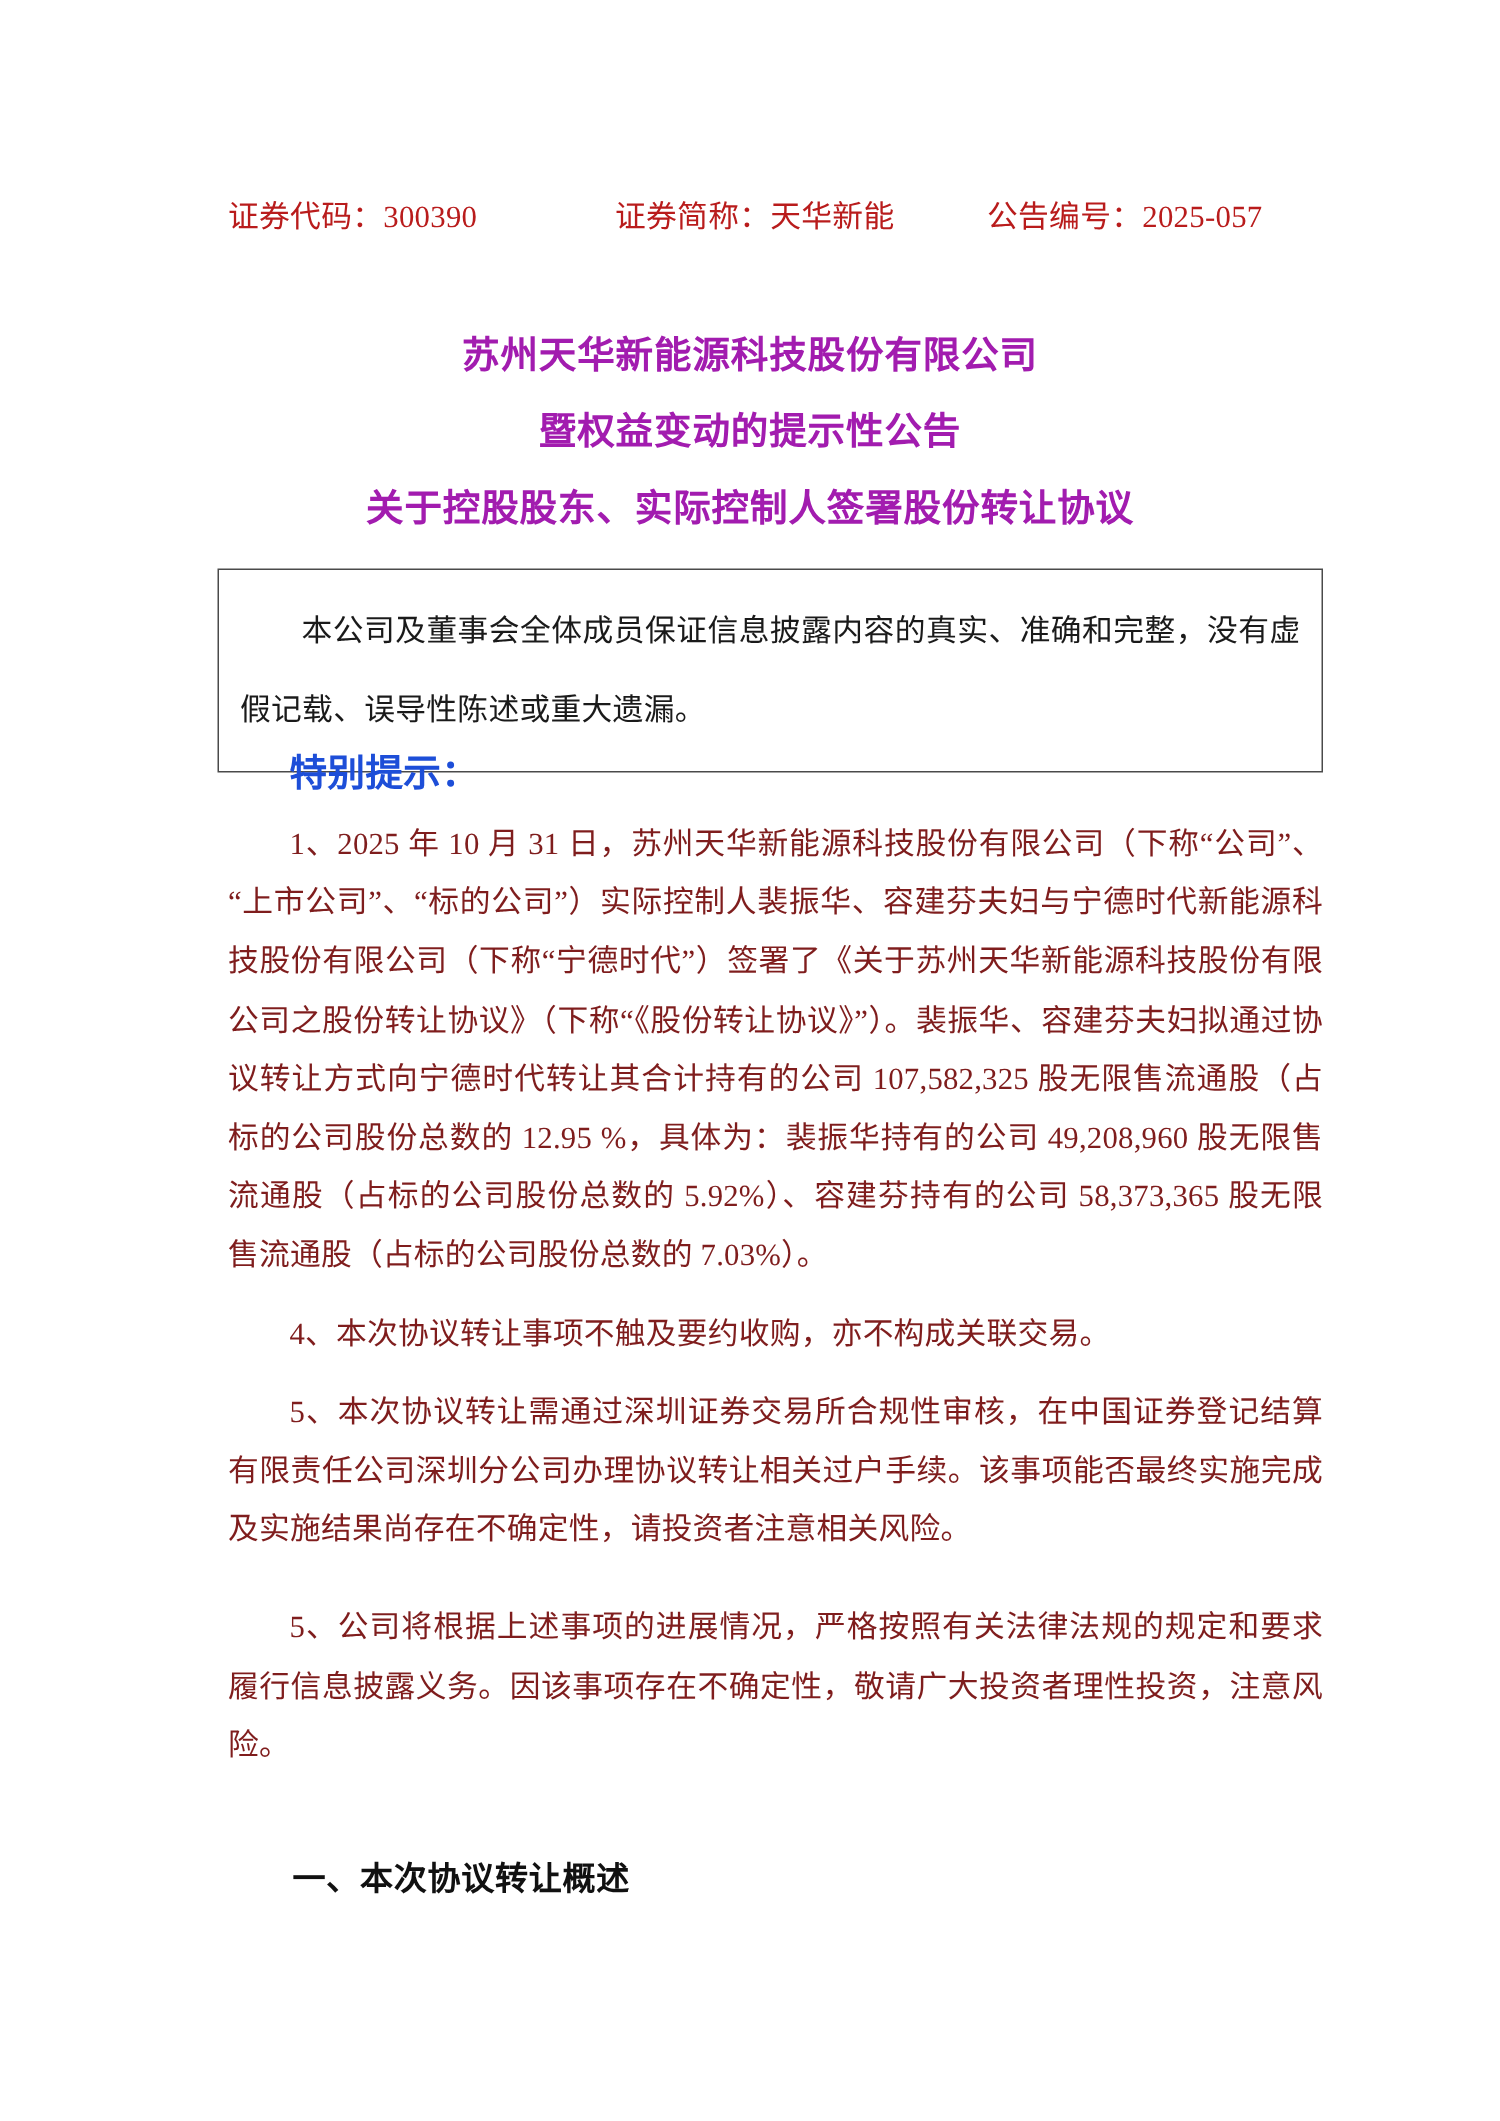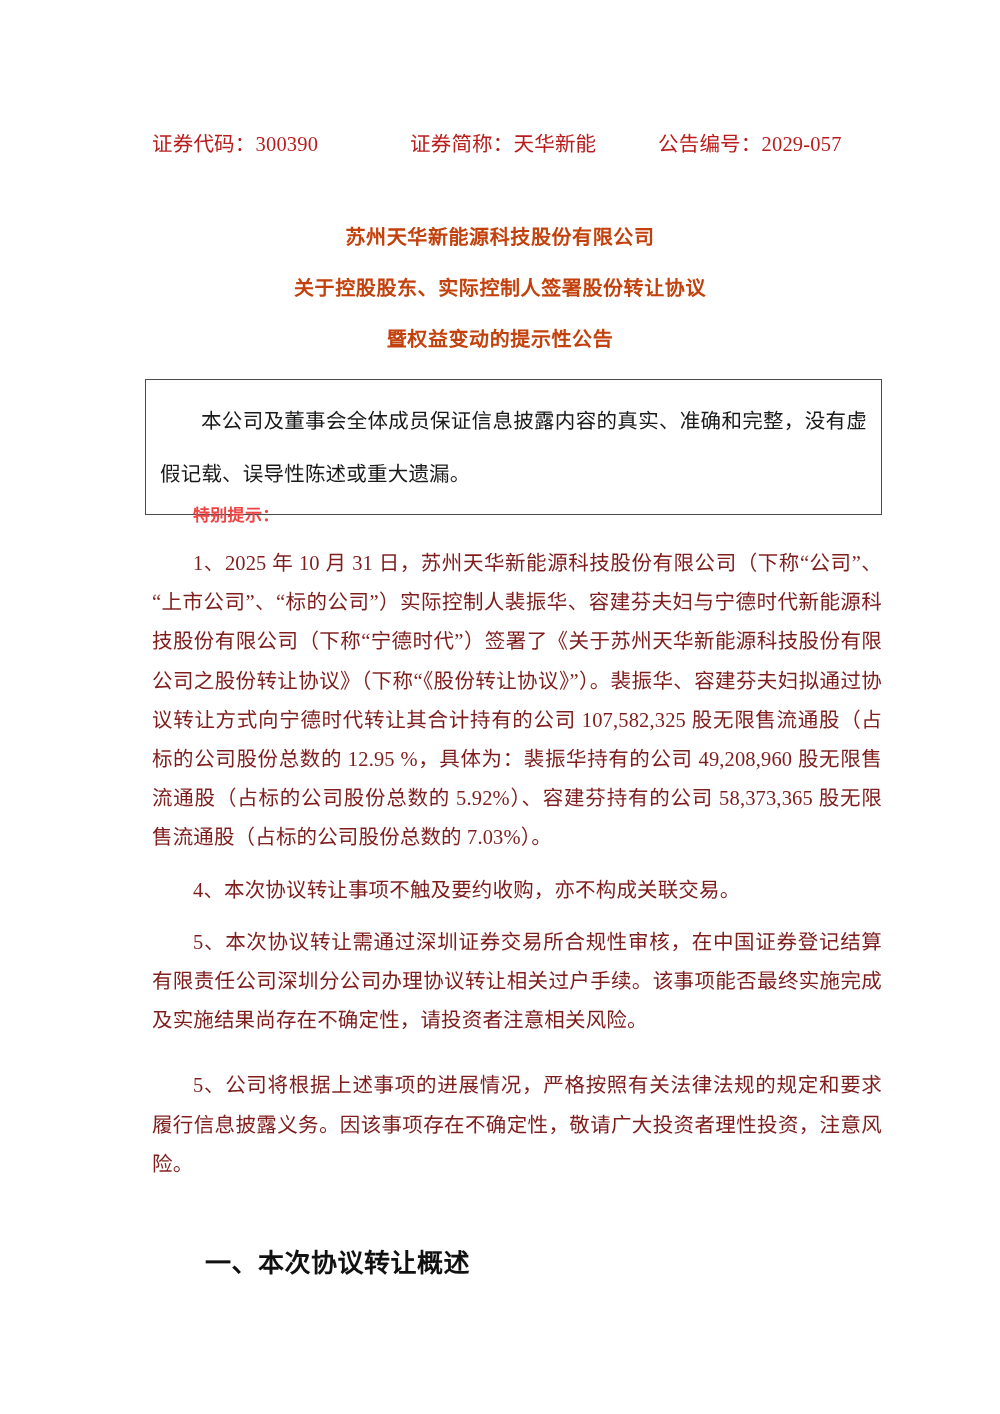--- a/index.html
+++ b/index.html
@@ -48,24 +48,24 @@
   .title-block {
     position: absolute;
     top: 212px;
     left: 0;
     width: 1000px;
     text-align: center;
   }
   .title-line {
     font-family: "Liberation Sans", "DejaVu Sans", sans-serif;
     font-weight: bold;
-    font-size: 20px;
+    font-size: 25px;
     line-height: 51px;
     letter-spacing: 0.6px;
-    color: #c2410c;
+    color: #a21caf;
   }
 
   
   .disclaimer-box {
     position: absolute;
     top: 379px;
     left: 145px;
     width: 737px;
     box-sizing: border-box;
     border: 1.4px solid #4a4a4a;
@@ -84,68 +84,68 @@
   .body-region {
     position: absolute;
     top: 497px;
     left: 152px;
     width: 730px;
   }
 
   .bold-label {
     font-family: "Liberation Sans", "DejaVu Sans", sans-serif;
     font-weight: bold;
-    font-size: 17px;
+    font-size: 25px;
     line-height: 38px;
     text-indent: 41px;
     letter-spacing: 0.3px;
-    color: #ef4444;
+    color: #1d4ed8;
     margin: 0;
   }
 
   .para {
     font-size: 20.5px;
     line-height: 39.2px;
     text-align: justify;
     text-indent: 41px;
     letter-spacing: 0.15px;
     color: #7f1d1d;
     margin: 0;
   }
 
   .gap-sm  { height: 9px; }
   .gap-md  { height: 13px; }
 
   .section-heading {
     font-family: "Liberation Sans", "DejaVu Sans", sans-serif;
     font-weight: bold;
-    font-size: 26px;
+    font-size: 22px;
     line-height: 38px;
     text-indent: 41px;
     letter-spacing: 0.5px;
     color: #111111;
-    margin: 12px;
+    margin: 2px;
   }
   .heading-spacer { height: 48px; }
 </style>
 </head>
 <body>
 
 <div class="page">
 
   <div class="doc-header">
     <span class="hseg hseg-code">证券代码：300390</span>
     <span class="hseg hseg-abbr">证券简称：天华新能</span>
-    <span class="hseg hseg-no">公告编号：2029-057</span>
+    <span class="hseg hseg-no">公告编号：2025-057</span>
   </div>
 
   <div class="title-block">
     <div class="title-line">苏州天华新能源科技股份有限公司</div>
+    <div class="title-line">暨权益变动的提示性公告</div>
     <div class="title-line">关于控股股东、实际控制人签署股份转让协议</div>
-    <div class="title-line">暨权益变动的提示性公告</div>
   </div>
 
   <div class="disclaimer-box">
     <div class="disclaimer-text">本公司及董事会全体成员保证信息披露内容的真实、准确和完整，没有虚假记载、误导性陈述或重大遗漏。</div>
   </div>
 
   <div class="body-region">
 
     <div class="bold-label">特别提示：</div>
 

